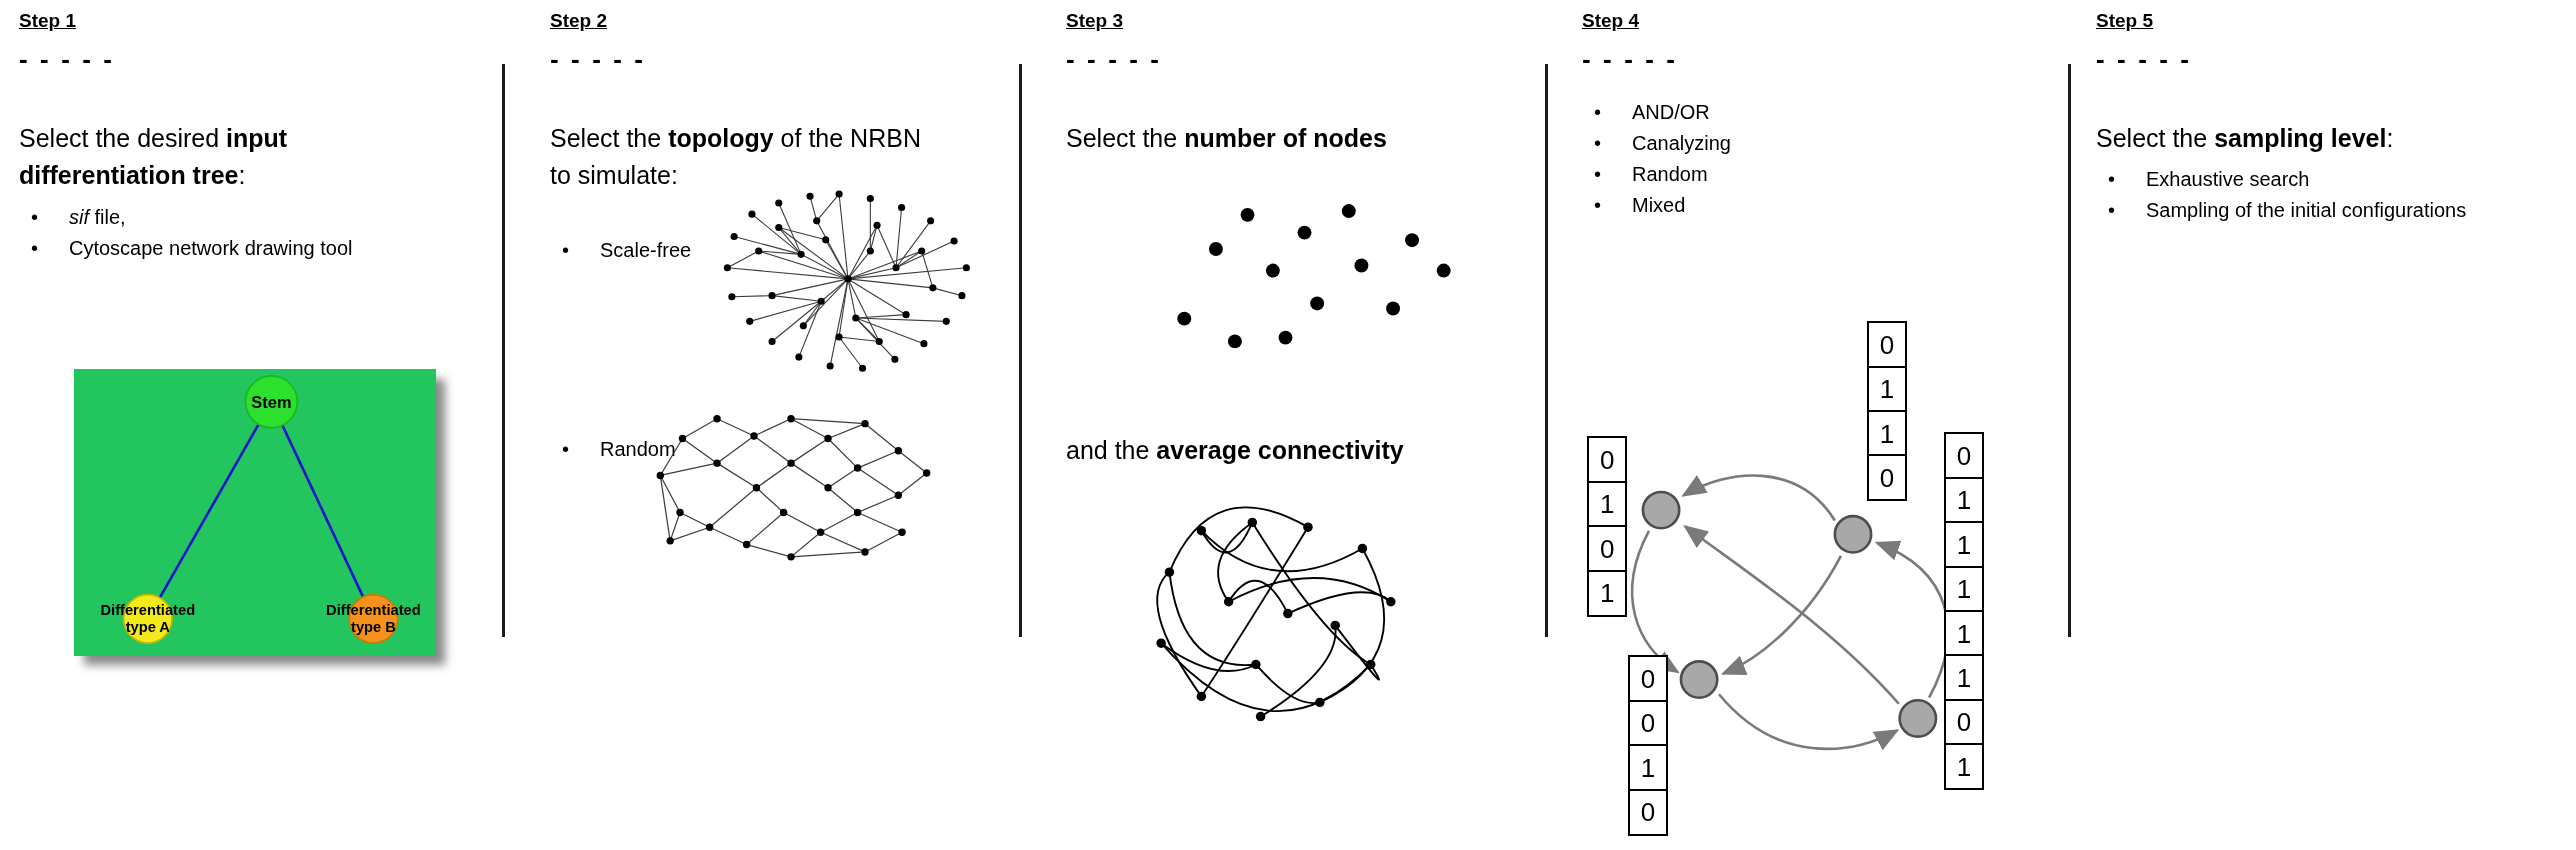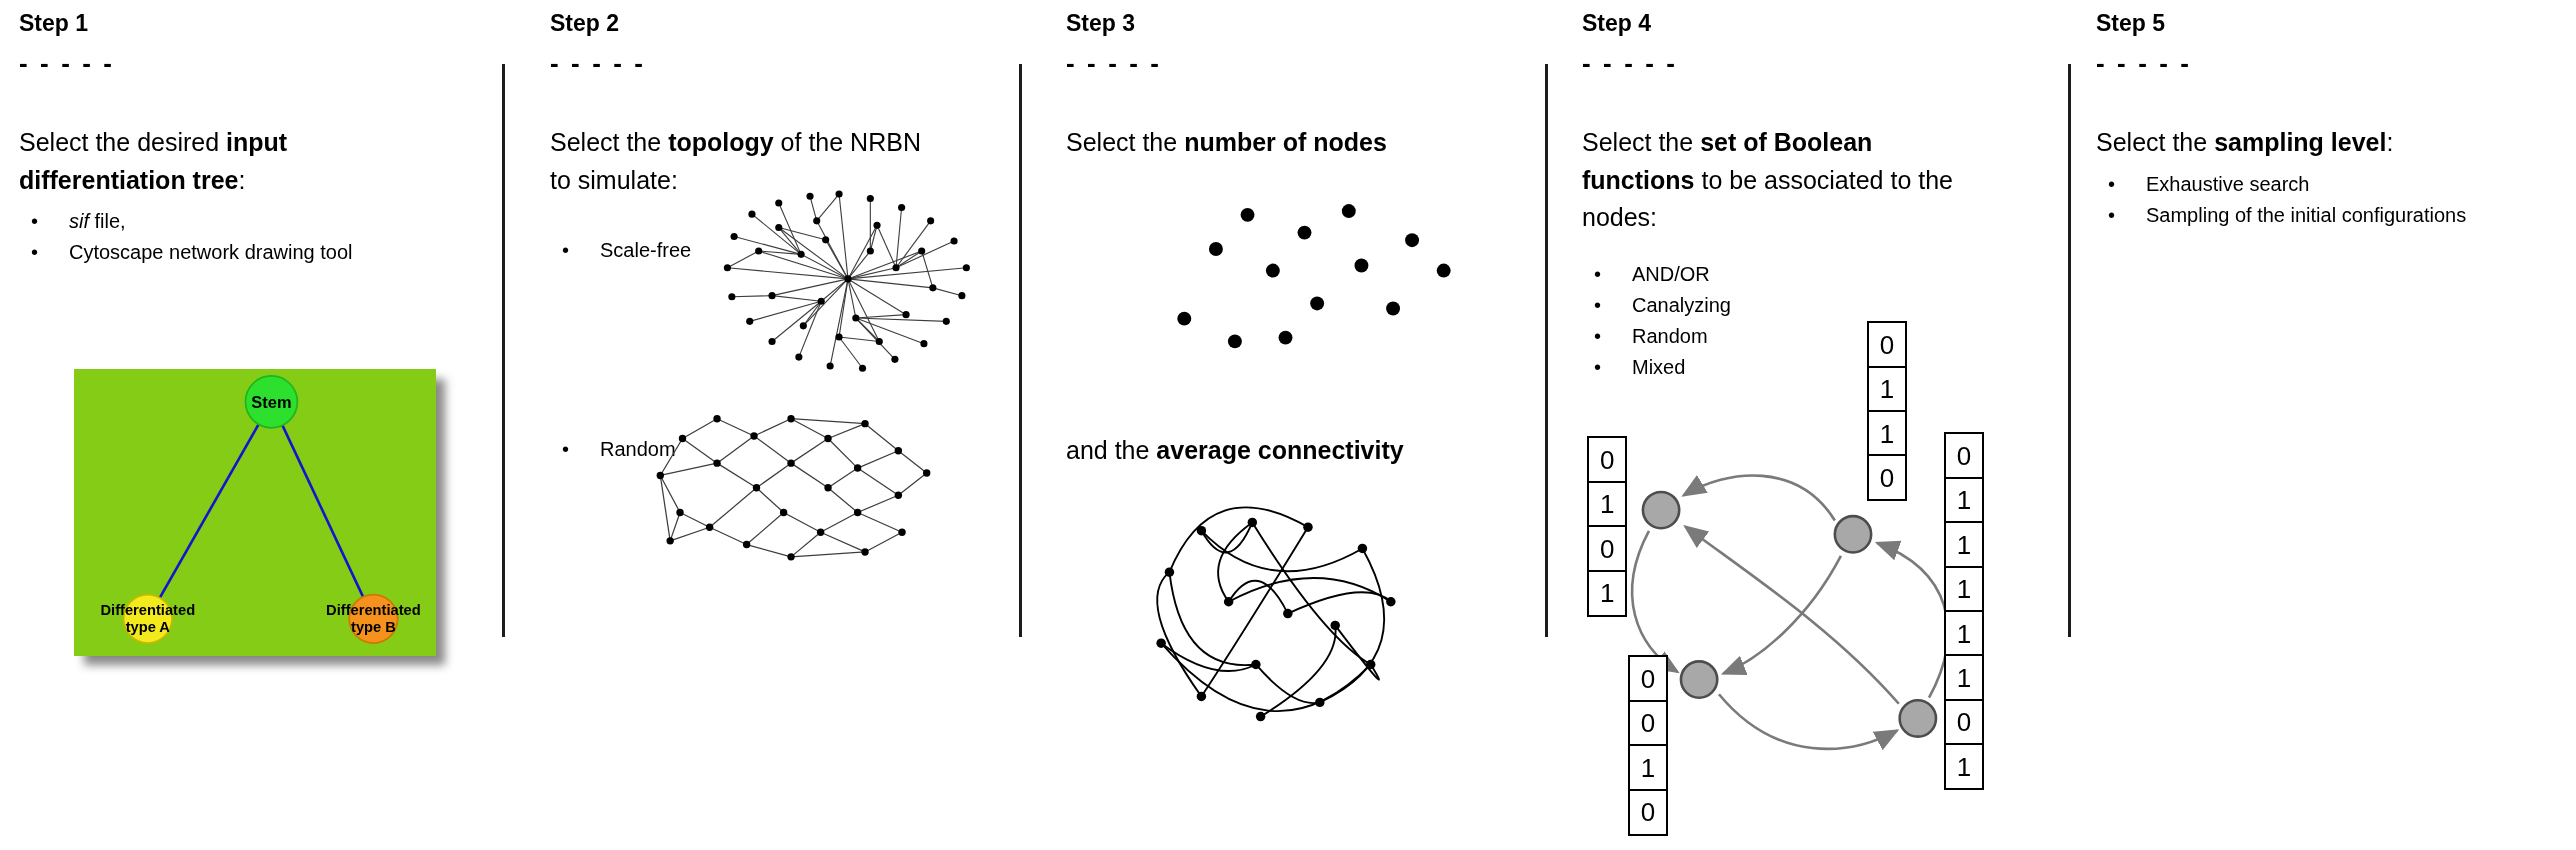--- a/index.html
+++ b/index.html
@@ -5,31 +5,31 @@
   * { margin:0; padding:0; box-sizing:border-box; }
   html,body { background:#ffffff; }
   body {
     width:2576px; height:851px;
     font-family:"Liberation Sans", sans-serif;
     color:#000; position:relative; overflow:hidden;
   }
   .canvas { position:absolute; inset:0; }
   .vline { position:absolute; top:64px; height:573px; width:2.6px; background:#1c1c1c; }
   .step { position:absolute; top:10.4px; }
-  .step h2 { font-size:23px; font-weight:bold; line-height:1.2; }
+  .step h2 { font-size:19px; font-weight:bold; line-height:1.2;text-decoration:underline; }
   .dashes { font-size:26px; font-weight:bold; letter-spacing:2.6px; margin-top:10.4px; }
   .para { margin-top:45px; font-size:25px; line-height:1.5; }
   .para b { font-weight:bold; }
   .bullets { list-style:none; margin-top:7px; }
   .bullet { display:flex; font-size:20px; line-height:1.55; padding-left:12px; }
   .bullet::before { content:"\2022"; width:38px; flex:none; }
   .btxt { flex:0 1 auto; }
   .abs { position:absolute; }
   .netimg { display:block; }
-  .tree-box { background:#84cc16; box-shadow:10.4px 10.4px 8.7px rgba(40,40,40,0.55); }
+  .tree-box { background:#22c55e; box-shadow:10.4px 10.4px 8.7px rgba(40,40,40,0.55); }
   .tree-box svg text { font-family:"Liberation Sans", sans-serif; font-weight:bold; fill:#000; text-anchor:middle; }
   .bool-net svg { position:absolute; left:0; top:0; }
   .ttable { display:flex; flex-direction:column; }
   .tcell {
     width:40px; height:47px; margin-top:-2.6px;
     border:2.6px solid #000; background:#fff;
     display:flex; align-items:center; justify-content:center;
     font-size:26px; line-height:1;
   }
   .tcell:first-child { margin-top:0; }
@@ -301,21 +301,20 @@
         <circle cx="85" cy="95" r="4" fill="#000"></circle>
         <circle cx="135" cy="105" r="4" fill="#000"></circle>
         <circle cx="175" cy="115" r="4" fill="#000"></circle>
         <circle cx="108" cy="148" r="4" fill="#000"></circle>
       </svg>
   </section>
 
   <section class="step" style="left:1582px; width:478px; height:831px">
     <h2>Step 4</h2>
     <div class="dashes">- - - - -</div>
-    <p class="para" style="width:389px"><span>Select the </span><b>set of Boolean functions</b><span> to be associated to the nodes:</span></p>
     <ul class="bullets" style="margin-top:22px">
       <li class="bullet">
           <span class="btxt">AND/OR</span>
         </li>
       <li class="bullet">
           <span class="btxt">Canalyzing</span>
         </li>
       <li class="bullet">
           <span class="btxt">Random</span>
         </li>

